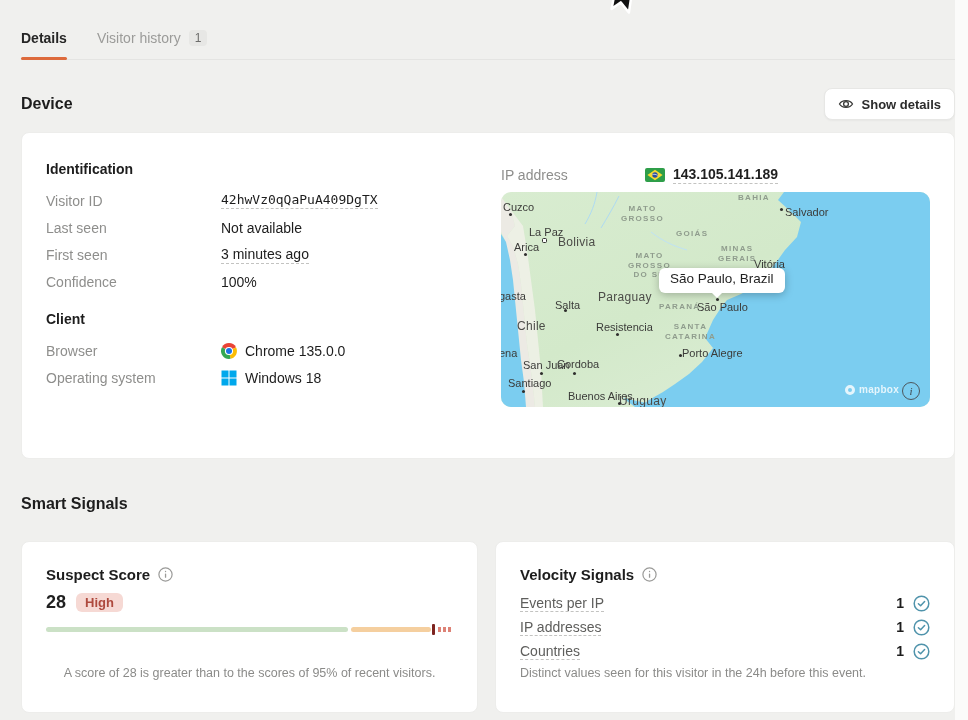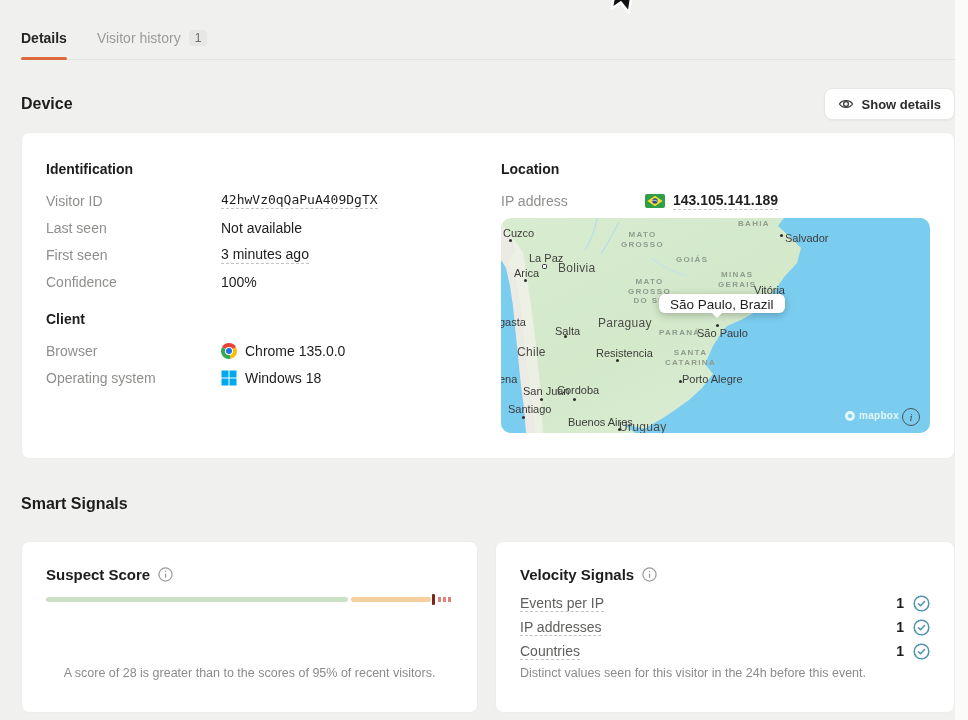--- a/index.html
+++ b/index.html
@@ -49,21 +49,21 @@
   
   .map { position:relative; width:429px; height:215px; border-radius:10px; overflow:hidden;
          background:linear-gradient(155deg,#d8ecd0 0%,#d3e9ca 45%,#e0efda 100%); }
   .map svg.geo { position:absolute; inset:0; }
   .ml { position:absolute; white-space:pre-line; line-height:1.2; pointer-events:none; }
   .ml-region { font-size:8px; letter-spacing:1.3px; color:#8f9c8d; font-weight:600; text-align:center; }
   .ml-country { font-size:12px; color:#4c4c48; font-weight:500; letter-spacing:.3px; }
   .ml-city { font-size:11px; color:#3b3b39; font-weight:500; }
   .mdot { position:absolute; width:3px; height:3px; background:#2f2f2d; border-radius:50%; }
   .mdot.capital { width:5px; height:5px; background:#fdfdfd; border:1.5px solid #2f2f2d; border-radius:1.5px; }
-  .map-tooltip { position:absolute; left:158px; top:76px; height:19px; background:#fff; border-radius:6px;
+  .map-tooltip { position:absolute; left:158px; top:76px; height:25px; background:#fff; border-radius:6px;
                  padding:3px 11px; font-size:13.5px; color:#1f1f1f; box-shadow:0 2px 8px rgba(0,0,0,.25);
                  white-space:nowrap; z-index:5; }
   .map-tooltip::after { content:""; position:absolute; left:53px; bottom:-5px; width:0; height:0;
                  border-left:5px solid transparent; border-right:5px solid transparent; border-top:5px solid #fff; }
   .mb-logo { position:absolute; left:344px; top:192px; display:flex; align-items:center; gap:4px;
              color:rgba(255,255,255,.8); font-size:10px; font-weight:700; letter-spacing:.3px; }
   .mb-ring { width:10px; height:10px; border:3px solid rgba(255,255,255,.8); border-radius:50%; }
   .map-info { position:absolute; left:401px; top:190px; width:18px; height:18px; border:1.5px solid #4d565c;
               border-radius:50%; color:#3e474d; font-size:11px; display:flex; align-items:center;
               justify-content:center; font-family:"Liberation Serif", serif; font-style:italic; cursor:pointer; }
@@ -184,21 +184,20 @@
                   <rect x="8.5" y="8.5" width="7" height="7" fill="#00a8ec"></rect>
                 </svg>
               </span>
               <span>Windows 18</span>
             </div>
           </div>
         </div>
       </div>
 
       <div class="col-right">
-        <div class="sub-title">Location</div>
         <div class="ip-row">
           <div class="ip-label">IP address</div>
           <div class="ip-value">
             <span class="icon">
               <svg width="20" height="14" viewBox="0 0 20 14">
                 <rect width="20" height="14" rx="2" fill="#2e9e49"></rect>
                 <path d="M10,1.8 L17.6,7 L10,12.2 L2.4,7 Z" fill="#f8d930"></path>
                 <circle cx="10" cy="7" r="2.7" fill="#2b4f9e"></circle>
                 <path d="M7.5,6.6 C9.2,6 11,6.3 12.4,7.4" stroke="#fff" stroke-width="0.7" fill="none"></path>
               </svg>
@@ -291,20 +290,24 @@
         <div class="sc-title-row">
           <span class="sc-title">Suspect Score</span>
           <span class="icon">
             <svg width="15" height="15" viewBox="0 0 15 15" fill="none">
               <circle cx="7.5" cy="7.5" r="6.6" stroke="#9a9a98" stroke-width="1.2"></circle>
               <rect x="6.9" y="6.4" width="1.3" height="4.4" rx="0.6" fill="#9a9a98"></rect>
               <rect x="6.9" y="3.8" width="1.3" height="1.4" rx="0.6" fill="#9a9a98"></rect>
             </svg>
           </span>
         </div>
+        <div class="score-row">
+          <span class="score-num">28</span>
+          <span class="badge-high">High</span>
+        </div>
         <div class="bar">
           <div class="seg seg-green"></div>
           <div class="seg seg-orange"></div>
           <div class="seg seg-marker"></div>
           <div class="seg seg-dash"></div>
         </div>
         <div class="sc-desc">A score of 28 is greater than to the scores of 95% of recent visitors.</div>
       </div>
 
       <div class="card signal-card sc-right">

